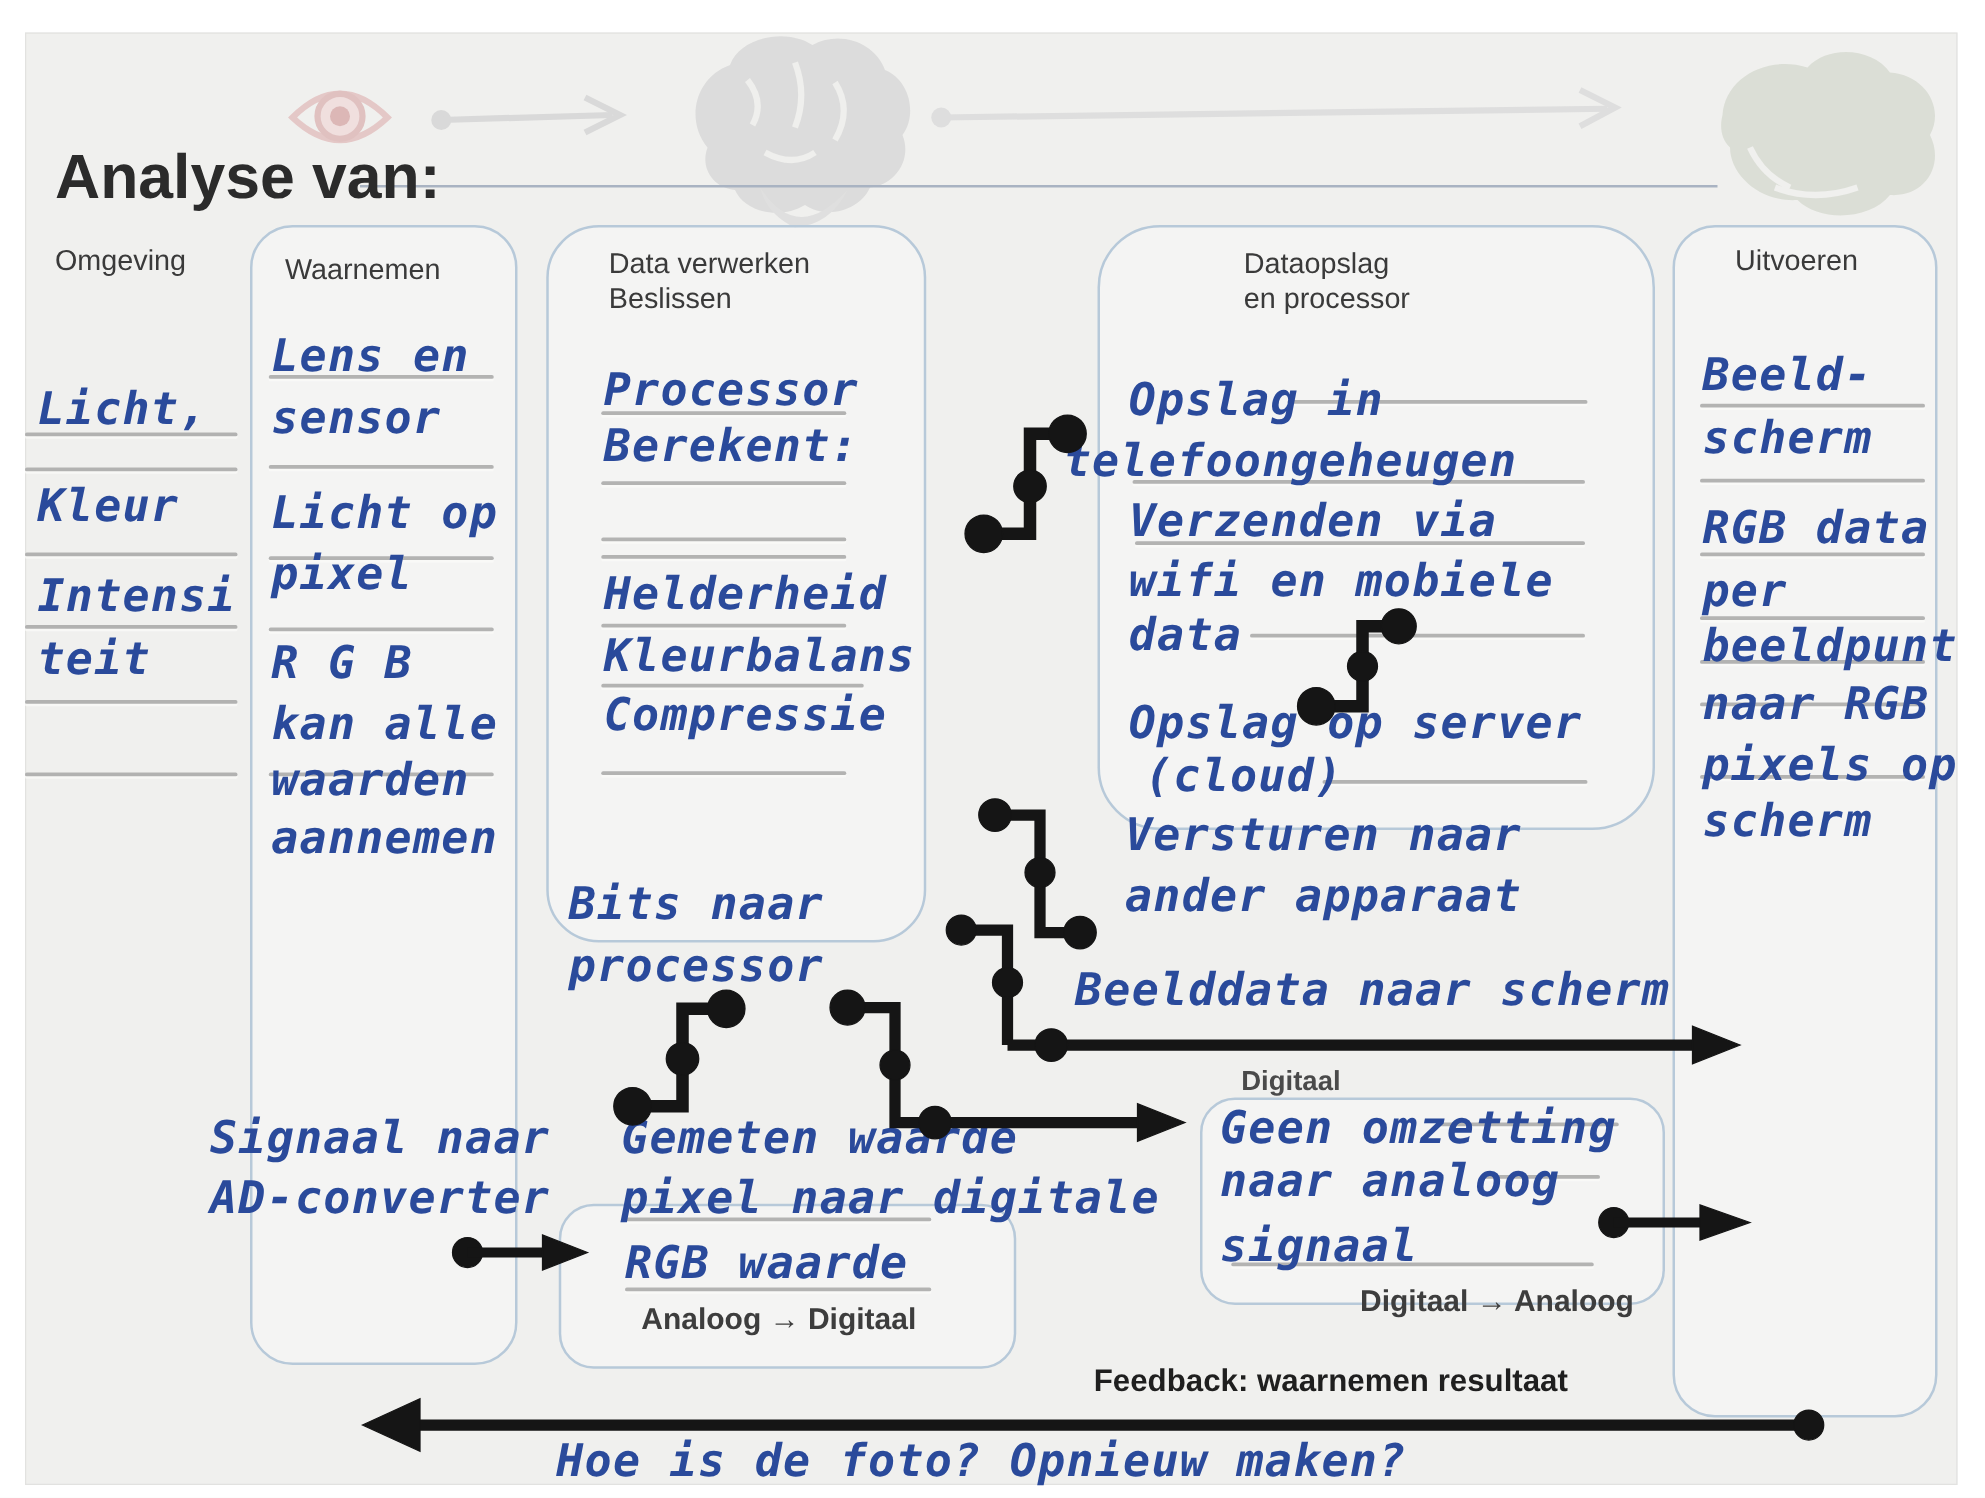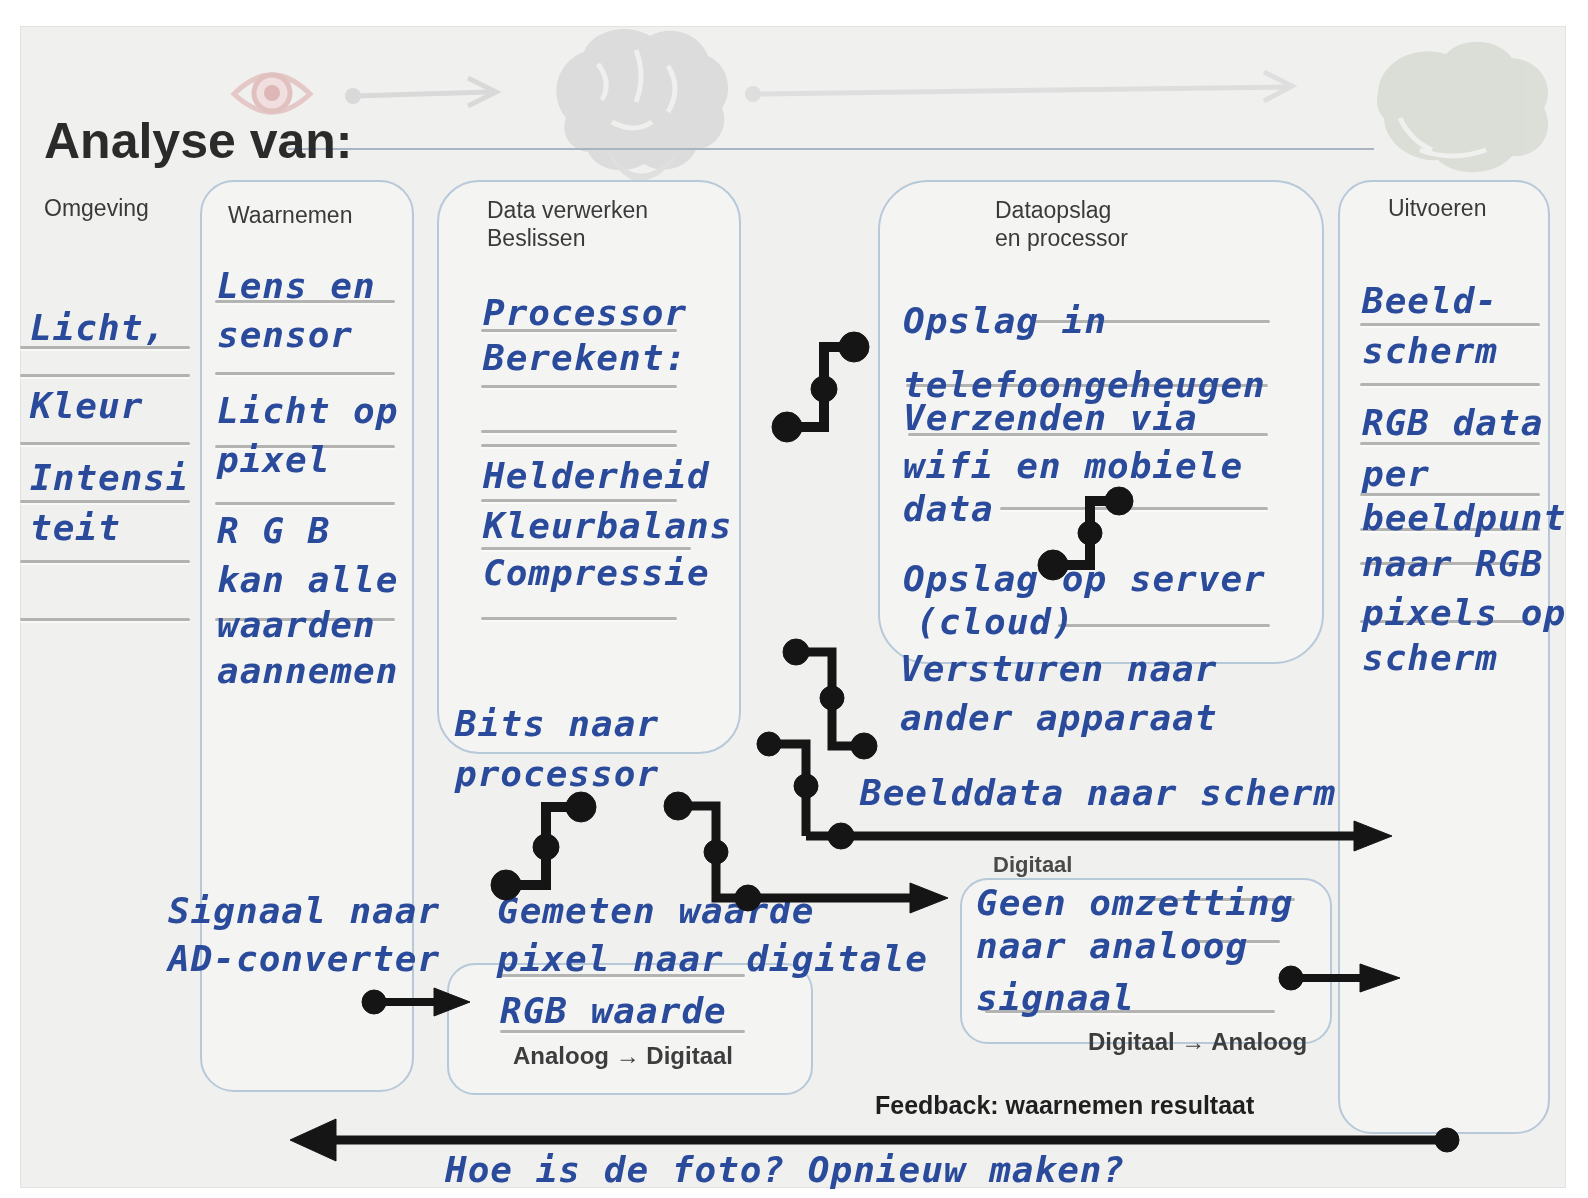--- a/index.html
+++ b/index.html
@@ -138,21 +138,21 @@
   <div class="hw" style="left:217px;top:607px;">waarden</div>
   <div class="hw" style="left:217px;top:653px;">aannemen</div>
 
   <div class="hw" style="left:483px;top:295px;">Processor</div>
   <div class="hw" style="left:483px;top:340px;">Berekent:</div>
   <div class="hw" style="left:483px;top:458px;">Helderheid</div>
   <div class="hw" style="left:483px;top:508px;">Kleurbalans</div>
   <div class="hw" style="left:483px;top:555px;">Compressie</div>
 
   <div class="hw" style="left:903px;top:303px;">Opslag in</div>
-  <div class="hw" style="left:903px;top:352px;margin-top:15px;">telefoongeheugen</div>
+  <div class="hw" style="left:851px;top:352px;">telefoongeheugen</div>
   <div class="hw" style="left:903px;top:400px;">Verzenden via</div>
   <div class="hw" style="left:903px;top:448px;">wifi en mobiele</div>
   <div class="hw" style="left:903px;top:491px;">data</div>
   <div class="hw" style="left:903px;top:561px;">Opslag op server</div>
   <div class="hw" style="left:916px;top:604px;">(cloud)</div>
   <div class="hw" style="left:900px;top:651px;">Versturen naar</div>
   <div class="hw" style="left:900px;top:700px;">ander apparaat</div>
 
   <div class="hw" style="left:1362px;top:283px;">Beeld-</div>
   <div class="hw" style="left:1362px;top:333px;">scherm</div>

